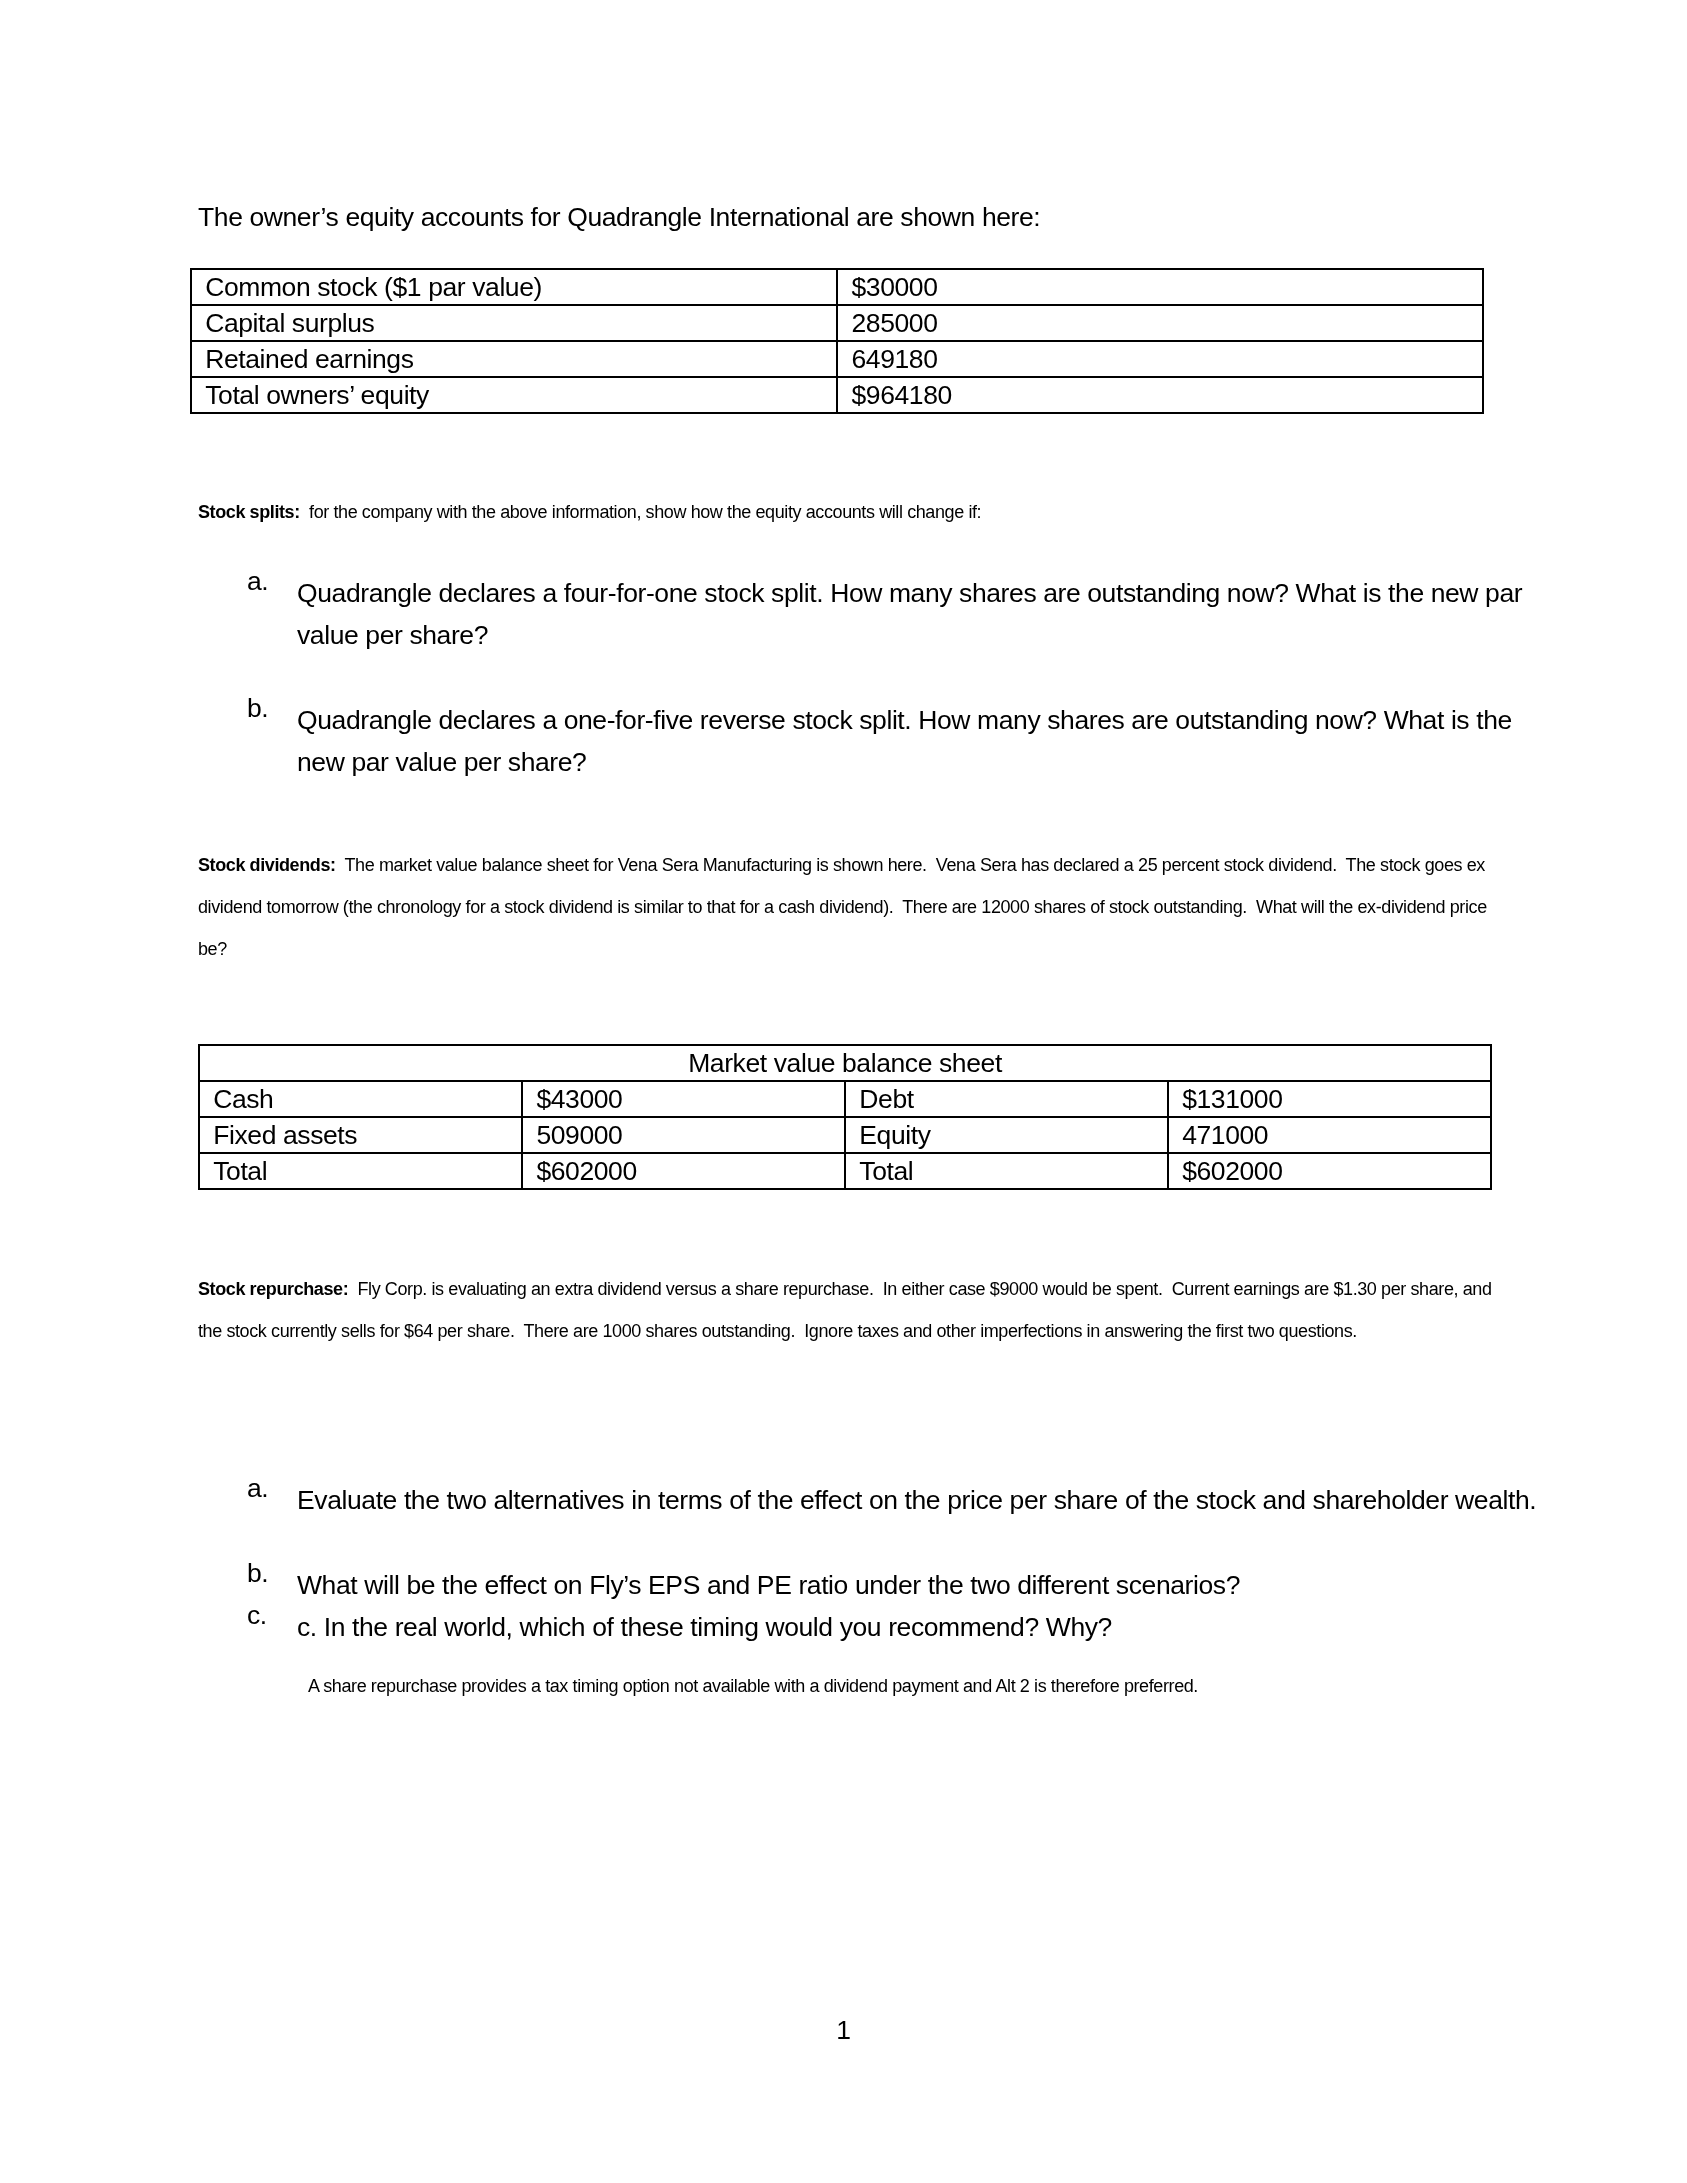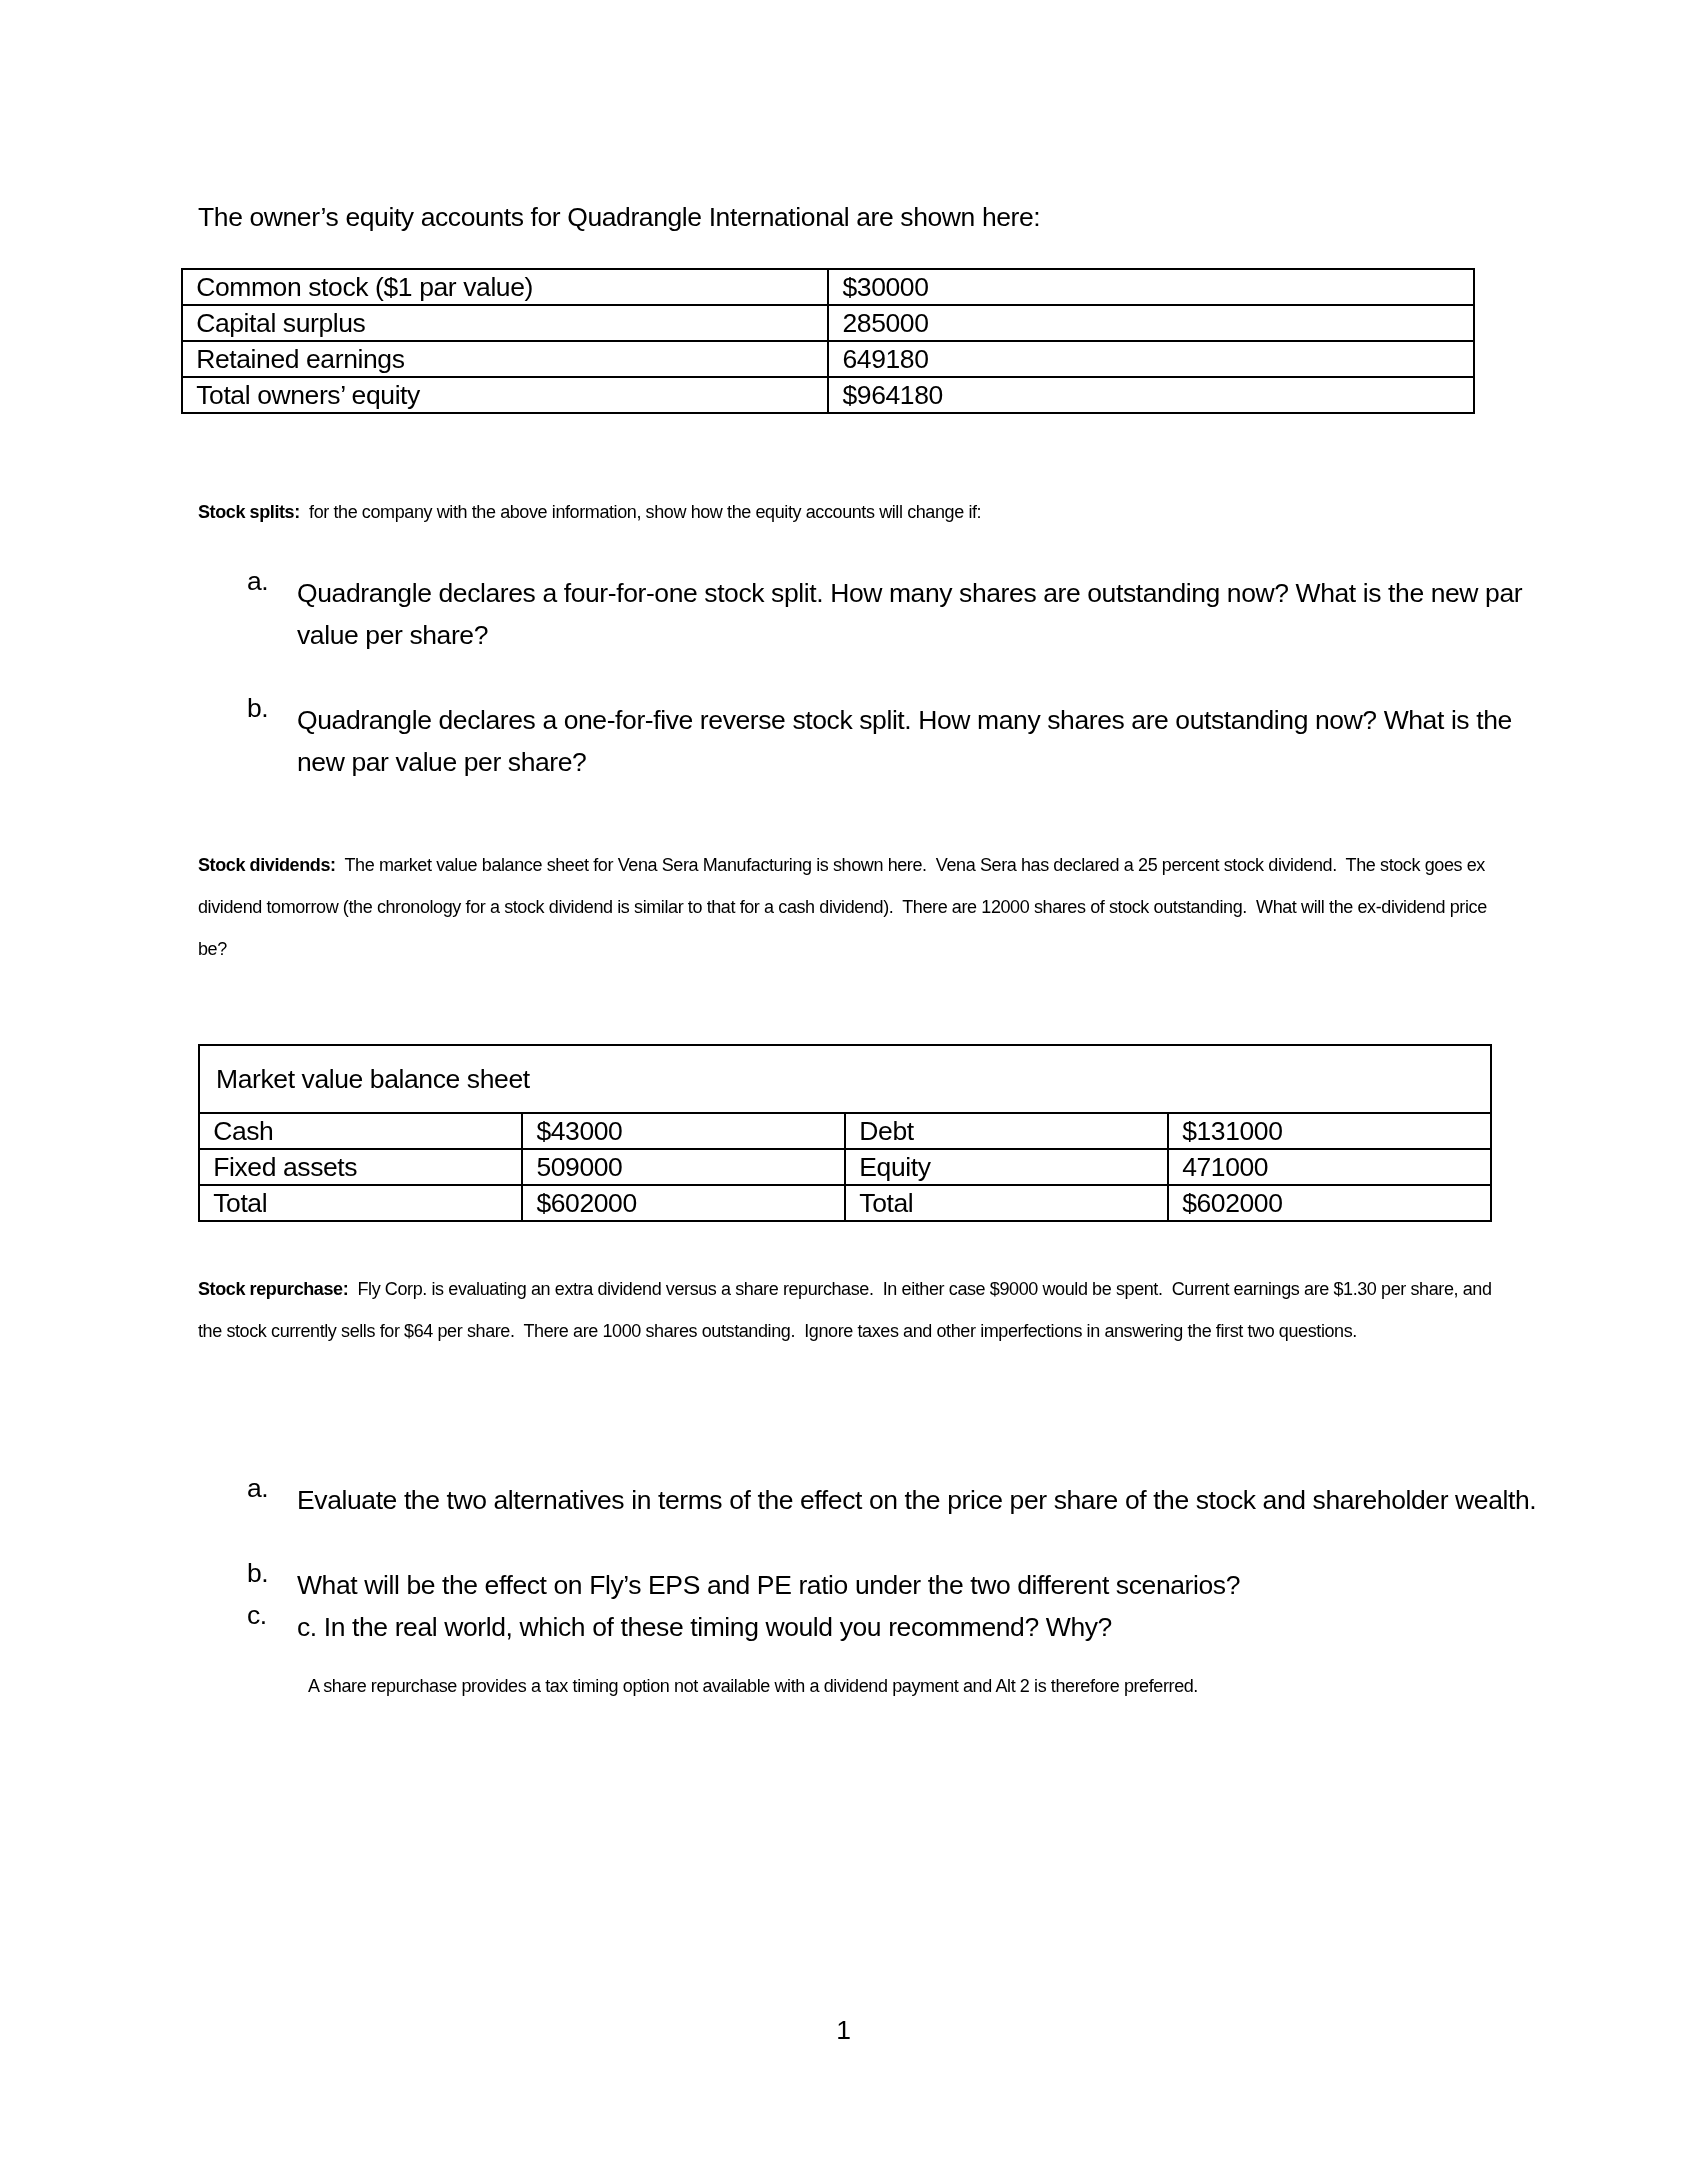--- a/index.html
+++ b/index.html
@@ -62,25 +62,25 @@
     }
     table.grid td {
       border: 2px solid #000;
       padding: 0 0 0 13.2px;
       height: 34px;
       line-height: 34px;
       vertical-align: middle;
       white-space: nowrap;
     }
     table.grid td.center {
-      text-align: left;
-      padding: 16px;
-    }
-
-    #equity-table { left: 181px; top: 268px; width: 1294px; }
+      text-align: center;
+      padding: 0;
+    }
+
+    #equity-table { left: 190px; top: 268px; width: 1294px; }
     #equity-table col.c1 { width: 647px; }
     #equity-table col.c2 { width: 647px; }
 
     #balance-table { left: 198px; top: 1044px; width: 1294px; }
     #balance-table col { width: 324px; }
 
     .page-number {
       position: absolute;
       left: 0;
       width: 1687px;

